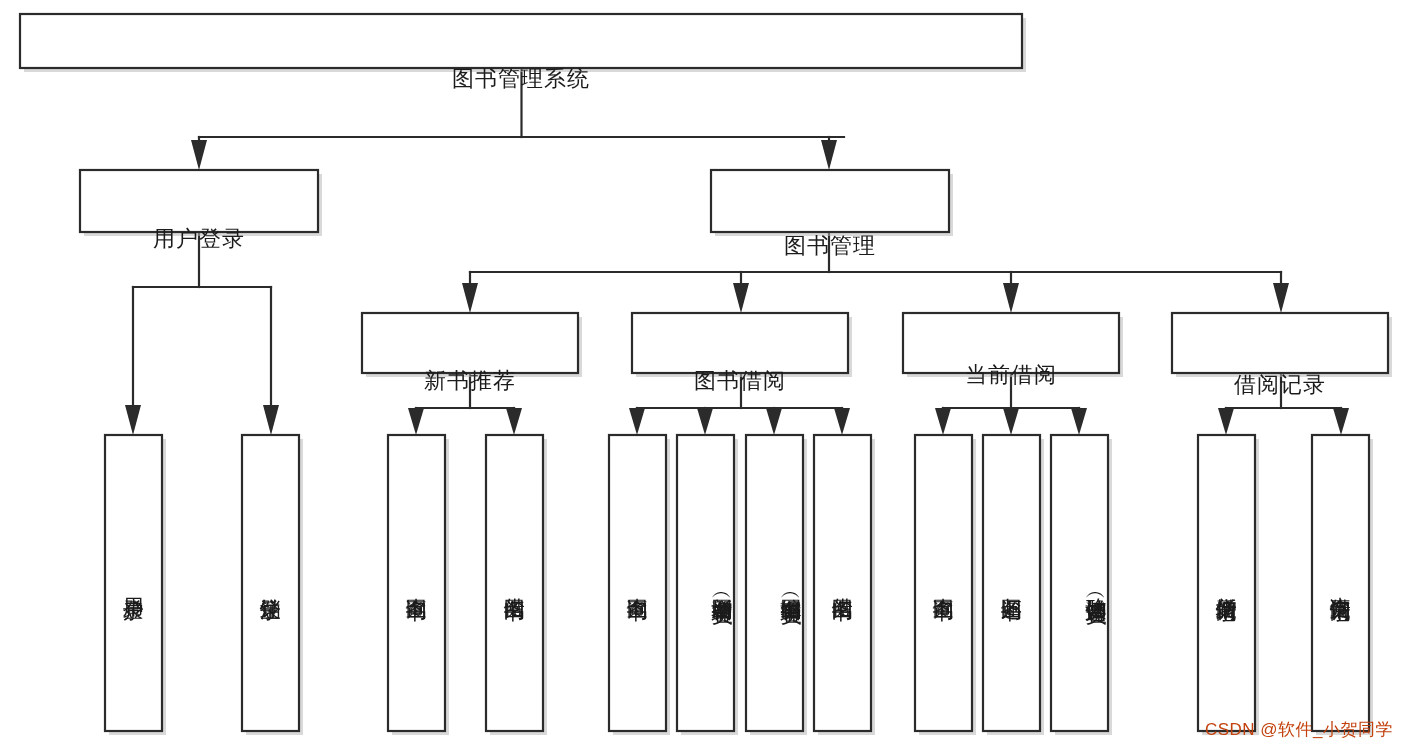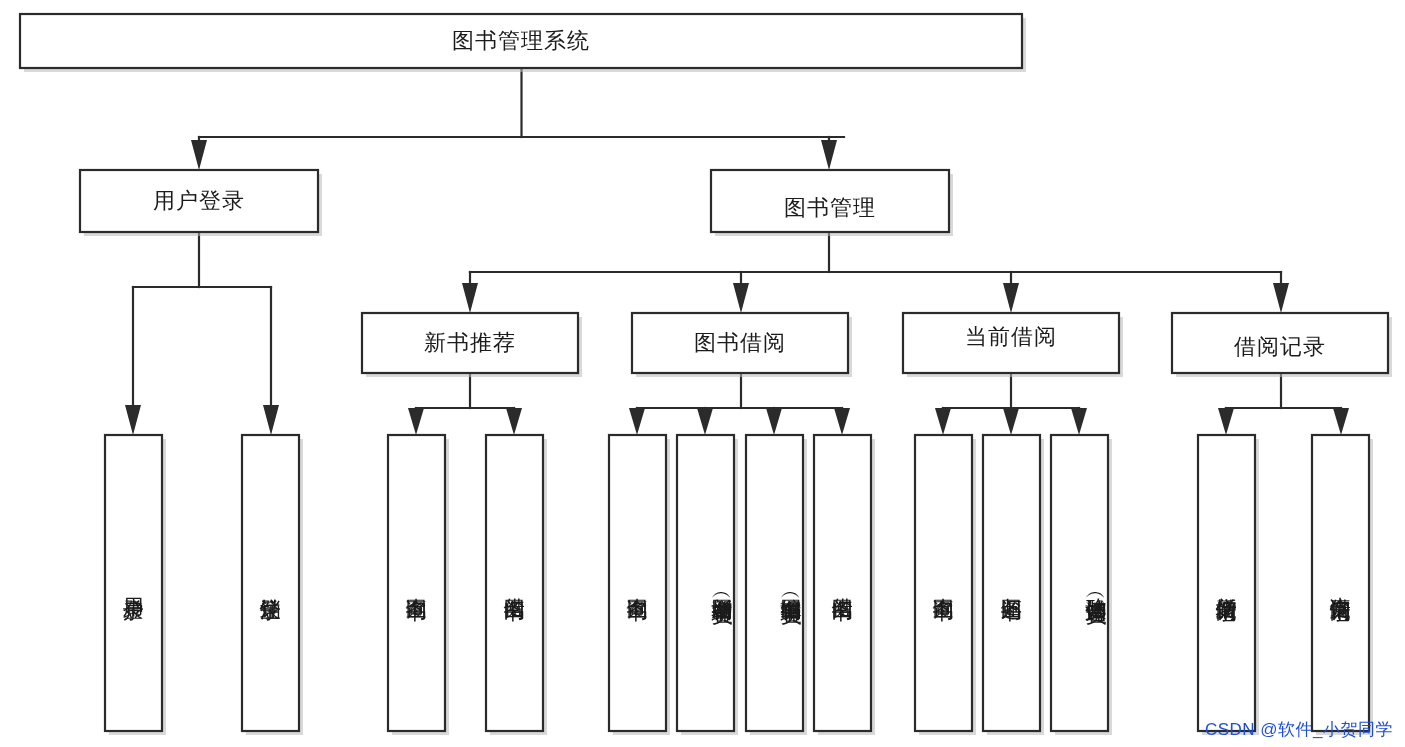--- a/index.html
+++ b/index.html
@@ -63,28 +63,29 @@
     position: absolute;
     display: flex;
     align-items: center;
     justify-content: center;
     font-family: Liberation Sans, sans-serif;
     font-size: 22px;
     color: #1b1b1b;
     letter-spacing: 1px;
     white-space: nowrap;
     pointer-events: none;
+    margin-top: 38px;
   }
   #watermark {
     position: absolute;
     right: 12px;
     bottom: 6px;
     font-family: "Liberation Sans", "DejaVu Sans", sans-serif;
     font-size: 17px;
-    color: #1d4ed8;
+    color: #c2410c;
     letter-spacing: 0.5px;
     white-space: nowrap;
     pointer-events: none;
   }
 </style>
 </head>
 <body>
 
 <div id="diagram-root">
 

